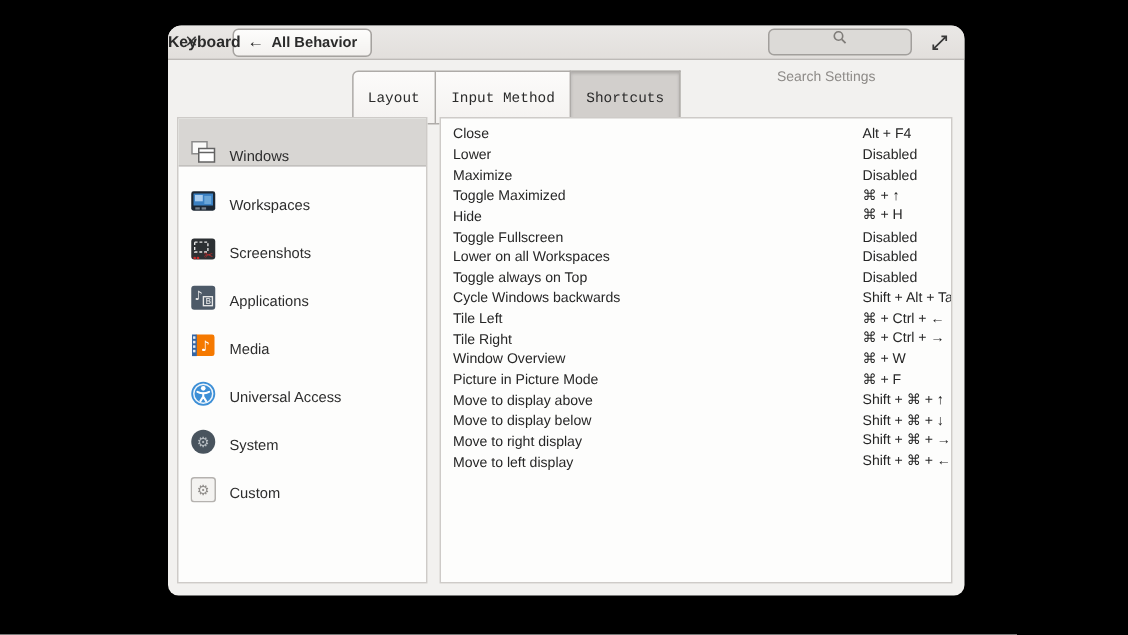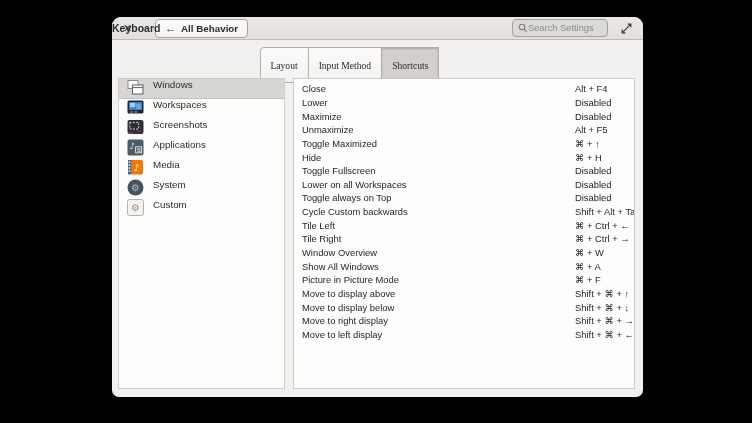--- a/index.html
+++ b/index.html
@@ -42,58 +42,58 @@
   .back-arrow { font-size:11px; font-weight:bold; line-height:1; }
   .win-title {
     position:absolute; left:0; right:0; text-align:left;
     font-size:10.5px; font-weight:bold; color:#2b2b2b;
     pointer-events:none;
   }
   .search-entry {
     margin-left:auto; width:96px; height:18px;
     background:#dcdad7;
     border:1px solid #a29f9c; border-radius:4px;
-    display:flex; align-items:center; gap:0;
+    display:flex; align-items:center; gap:16px;
     padding:0 5px;
-    position:relative; z-index:1;
+    position:relative; z-index:1;flex-direction:column;
   }
   .search-entry input {
     border:none; background:transparent; outline:none;
     width:100%; font-size:9.3px; color:#55524f;
     font-family:inherit;
   }
   .search-entry input::placeholder { color:#8d8a87; }
   .expand-btn { margin-left:13px; display:flex; position:relative; z-index:1; }
   
   .tab-bar {
     position:absolute; top:30px; left:50%; transform:translateX(-50%);
     display:flex; height:20px;
   }
   .tab {
     height:36px; padding:0 10px;
     display:flex; align-items:center;
     background:linear-gradient(#fcfbfa,#f4f2f0);
     border:1px solid #aeaba8; border-left:none;
     font-size:9.6px; color:#2b2b2b; white-space:nowrap;
-    font-family:Liberation Serif, serif;
+    font-family:Liberation Mono, monospace;
   }
   .tab:first-child { border-left:1px solid #aeaba8; border-radius:4px 0 0 4px; }
   .tab:last-child  { border-radius:0 4px 4px 0;margin-top:36px; }
   .tab.selected {
     background:#d2cfcc;
     box-shadow:inset 0 1px 2px rgba(0,0,0,.18);
   }
   
   .sidebar {
     position:absolute; left:6px; top:61px; width:167px; bottom:8px;
     background:#fdfdfc; border:1px solid #cecbc8;
     overflow:hidden;
   }
   .side-item {
-    height:20px; display:flex; align-items:flex-start; gap:9px;
+    height:32px; display:flex; align-items:flex-end; gap:9px;
     padding-left:8px; cursor:default;
   }
   .side-item.selected {
     background:#d8d6d3;
     border-bottom:1px solid #c2c0bd;
   }
   .side-icon { width:17px; height:17px; flex:none; display:flex; align-items:center; justify-content:center; }
   .side-icon svg { width:17px; height:17px; display:block; }
   .side-label { font-size:9.8px; color:#2d2d2d; }
   .shortcut-list {
@@ -205,20 +205,32 @@
             <rect x="1.7" y="8.2" width="1.6" height="1.7" fill="#e9eef4"></rect>
             <rect x="1.7" y="11.2" width="1.6" height="1.7" fill="#e9eef4"></rect>
             <text x="6.8" y="11.8" font-size="9.5" fill="#ffffff" font-family="DejaVu Sans">♪</text>
           </svg>
         </span>
         <span class="side-label">Media</span>
       </div>
       <div class="side-item">
         <span class="side-icon">
           <svg viewBox="0 0 17 17">
+            <circle cx="8.5" cy="8.5" r="8" fill="#3d8fd6"></circle>
+            <circle cx="8.5" cy="8.5" r="6.3" fill="none" stroke="#ffffff" stroke-width="1" opacity="0.9"></circle>
+            <circle cx="8.5" cy="4.9" r="1.55" fill="#ffffff"></circle>
+            <path d="M4.6 7.2 Q8.5 9.2 12.4 7.2" stroke="#ffffff" stroke-width="1.35" fill="none" stroke-linecap="round"></path>
+            <path d="M8.5 8.4 L8.5 10.4 M8.5 10.4 L6.6 13.4 M8.5 10.4 L10.4 13.4" stroke="#ffffff" stroke-width="1.35" fill="none" stroke-linecap="round"></path>
+          </svg>
+        </span>
+        <span class="side-label">Universal Access</span>
+      </div>
+      <div class="side-item">
+        <span class="side-icon">
+          <svg viewBox="0 0 17 17">
             <circle cx="8.5" cy="8.5" r="8" fill="#49545e"></circle>
             <text x="8.5" y="12" font-size="9.5" fill="#b6bcc1" text-anchor="middle" font-family="DejaVu Sans">⚙</text>
           </svg>
         </span>
         <span class="side-label">System</span>
       </div>
       <div class="side-item">
         <span class="side-icon">
           <svg viewBox="0 0 17 17">
             <rect x="0.5" y="0.5" width="16" height="16" rx="2" fill="#f4f3f1" stroke="#b5b2af"></rect>
@@ -236,64 +248,56 @@
       </div>
       <div class="shortcut-row">
         <span class="shortcut-action">Lower</span>
         <span class="shortcut-binding">Disabled</span>
       </div>
       <div class="shortcut-row">
         <span class="shortcut-action">Maximize</span>
         <span class="shortcut-binding">Disabled</span>
       </div>
       <div class="shortcut-row">
-        <span class="shortcut-action">Unmaximize</span>
-        <span class="shortcut-binding">Alt + F5</span>
-      </div>
-      <div class="shortcut-row">
         <span class="shortcut-action">Toggle Maximized</span>
         <span class="shortcut-binding">⌘ + ↑</span>
       </div>
       <div class="shortcut-row">
         <span class="shortcut-action">Hide</span>
         <span class="shortcut-binding">⌘ + H</span>
       </div>
       <div class="shortcut-row">
         <span class="shortcut-action">Toggle Fullscreen</span>
         <span class="shortcut-binding">Disabled</span>
       </div>
       <div class="shortcut-row">
         <span class="shortcut-action">Lower on all Workspaces</span>
         <span class="shortcut-binding">Disabled</span>
       </div>
       <div class="shortcut-row">
         <span class="shortcut-action">Toggle always on Top</span>
         <span class="shortcut-binding">Disabled</span>
       </div>
       <div class="shortcut-row">
-        <span class="shortcut-action">Cycle Custom backwards</span>
+        <span class="shortcut-action">Cycle Windows backwards</span>
         <span class="shortcut-binding">Shift + Alt + Tab</span>
       </div>
       <div class="shortcut-row">
         <span class="shortcut-action">Tile Left</span>
         <span class="shortcut-binding">⌘ + Ctrl + ←</span>
       </div>
       <div class="shortcut-row">
         <span class="shortcut-action">Tile Right</span>
         <span class="shortcut-binding">⌘ + Ctrl + →</span>
       </div>
       <div class="shortcut-row">
         <span class="shortcut-action">Window Overview</span>
         <span class="shortcut-binding">⌘ + W</span>
       </div>
       <div class="shortcut-row">
-        <span class="shortcut-action">Show All Windows</span>
-        <span class="shortcut-binding">⌘ + A</span>
-      </div>
-      <div class="shortcut-row">
         <span class="shortcut-action">Picture in Picture Mode</span>
         <span class="shortcut-binding">⌘ + F</span>
       </div>
       <div class="shortcut-row">
         <span class="shortcut-action">Move to display above</span>
         <span class="shortcut-binding">Shift + ⌘ + ↑</span>
       </div>
       <div class="shortcut-row">
         <span class="shortcut-action">Move to display below</span>
         <span class="shortcut-binding">Shift + ⌘ + ↓</span>

